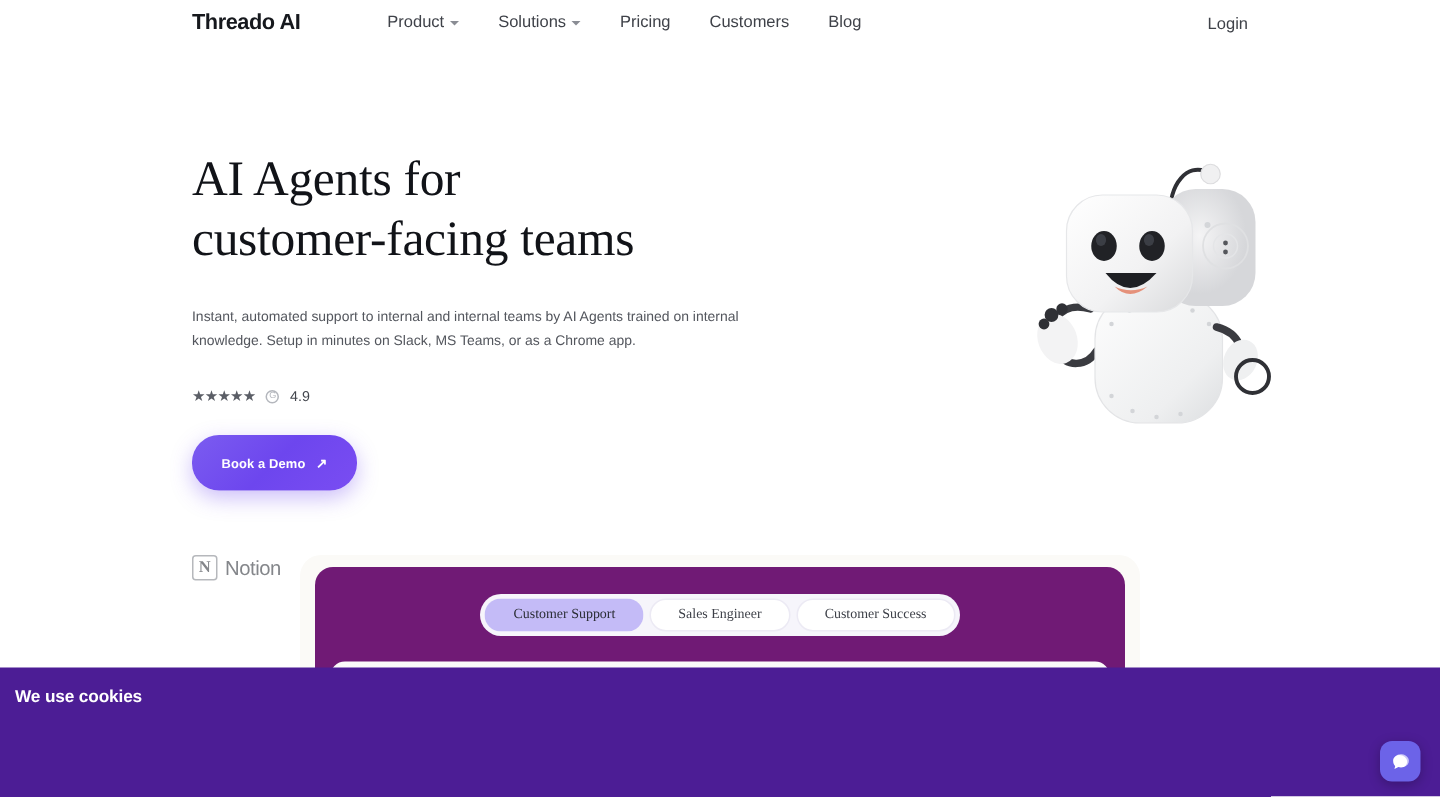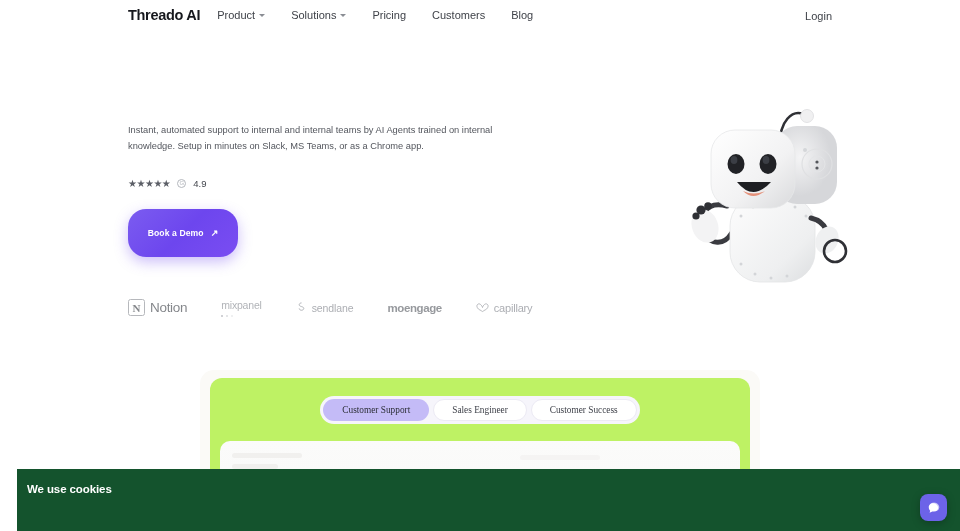--- a/index.html
+++ b/index.html
@@ -17,21 +17,21 @@
     display:flex;
     align-items:center;
     padding:0 128px;
     position:relative;
   }
   .brand {
     font-size:14.5px;
     font-weight:700;
     letter-spacing:-0.3px;
     color:#16181d;
-    margin-right:17px;
+    margin-right:58px;
     white-space:nowrap;
   }
   .nav-links { display:flex; align-items:center; gap:26px; }
   .nav-link {
     font-size:11px;
     color:#3f4249;
     display:flex;
     align-items:center;
     gap:4px;
     cursor:pointer;
@@ -84,21 +84,21 @@
     font-size:6px; color:#b4b7bd;
   }
   .rating-val { font-size:9.5px; color:#43464d; }
 
   .cta {
     margin-top:20px;
     display:inline-flex;
     align-items:center;
     justify-content:center;
     gap:7px;
-    width:110px; height:48px;
+    width:110px; height:37px;
     border-radius:18px;
     background:linear-gradient(135deg,#7b5cf0 0%,#6d46ee 50%,#7a4df2 100%);
     box-shadow:0 5px 14px rgba(109,70,238,.35);
     color:#fff;
     font-size:8.6px;
     font-weight:600;
     border:none; cursor:pointer;
     letter-spacing:.1px;
   }
   .cta .arrow { font-size:9px; }
@@ -142,21 +142,21 @@
     left:0; right:0; top:370px;
     display:flex; justify-content:center;
   }
   .card-outer {
     width:560px;
     background:#fbfaf7;
     border-radius:14px 14px 0 0;
     padding-top:8px;
   }
   .card-inner {
-    background:#bef264;
+    background:#701a75;
     border-radius:12px 12px 0 0;
     margin:0 10px;
     padding:18px 0 0 0;
     min-height:110px;
   }
   .tabs {
     display:flex; justify-content:center; align-items:center;
     gap:4px;
     background:#f6f5fb;
     border-radius:16px;
@@ -187,25 +187,25 @@
     overflow:hidden;
   }
   .blob { position:absolute; border-radius:50%; }
   .blob.yellow { width:34px;height:34px;background:#f5d98a; left:265px; top:44px; }
   .blob.green  { width:30px;height:30px;background:#90cfa0; left:485px; top:44px; }
   .ghost-line { position:absolute; height:5px; border-radius:3px; background:#f1f0ee; }
 
   
   .cookie {
     position:absolute;
-    left:17px; right:0; bottom:0;
-    background:#14532d;
+    left:0; right:0; bottom:0;
+    background:#4c1d95;
     color:#ffffff;
     padding:14px 10px 12px 10px;
-    height:62px;
+    height:86px;
   }
   .cookie-title { font-size:11.5px; font-weight:700; letter-spacing:-.1px; }
   .cookie-text { font-size:8.2px; margin-top:11px; color:#f0f2f4; line-height:1.4; }
   .cookie-actions { margin-top:12px; display:flex; align-items:center; gap:10px; }
   .btn-agree {
     background:#635bff; color:#fff; border:none;
     font-size:8px; font-weight:700;
     padding:6px 13px; border-radius:2px; cursor:pointer;
   }
   .btn-decline {
@@ -249,20 +249,24 @@
     <div class="nav-link">Customers</div>
     <div class="nav-link">Blog</div>
   </div>
   <div class="nav-right">
     <span class="login">Login</span>
   </div>
 </div>
 
 <div class="hero">
   <div class="hero-left">
+    <h1 class="headline">
+      <span>AI Agents for</span><br>
+      <span>customer-facing teams</span>
+    </h1>
     <p class="subcopy">Instant, automated support to internal and internal teams by AI Agents trained on internal knowledge. Setup in minutes on Slack, MS Teams, or as a Chrome app.</p>
 
     <div class="rating">
       <span class="stars">★★★★★</span>
       <span class="g2">G</span>
       <span class="rating-val">4.9</span>
     </div>
 
     <button class="cta">
       <span>Book a Demo</span>

